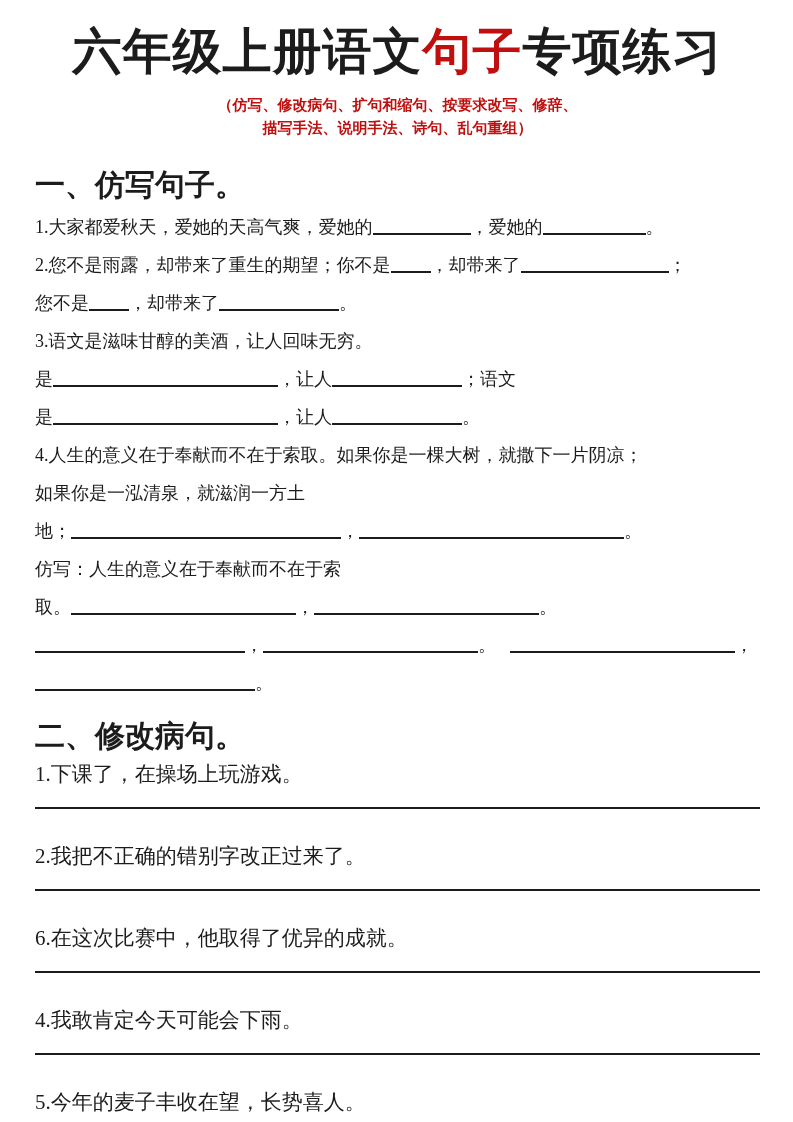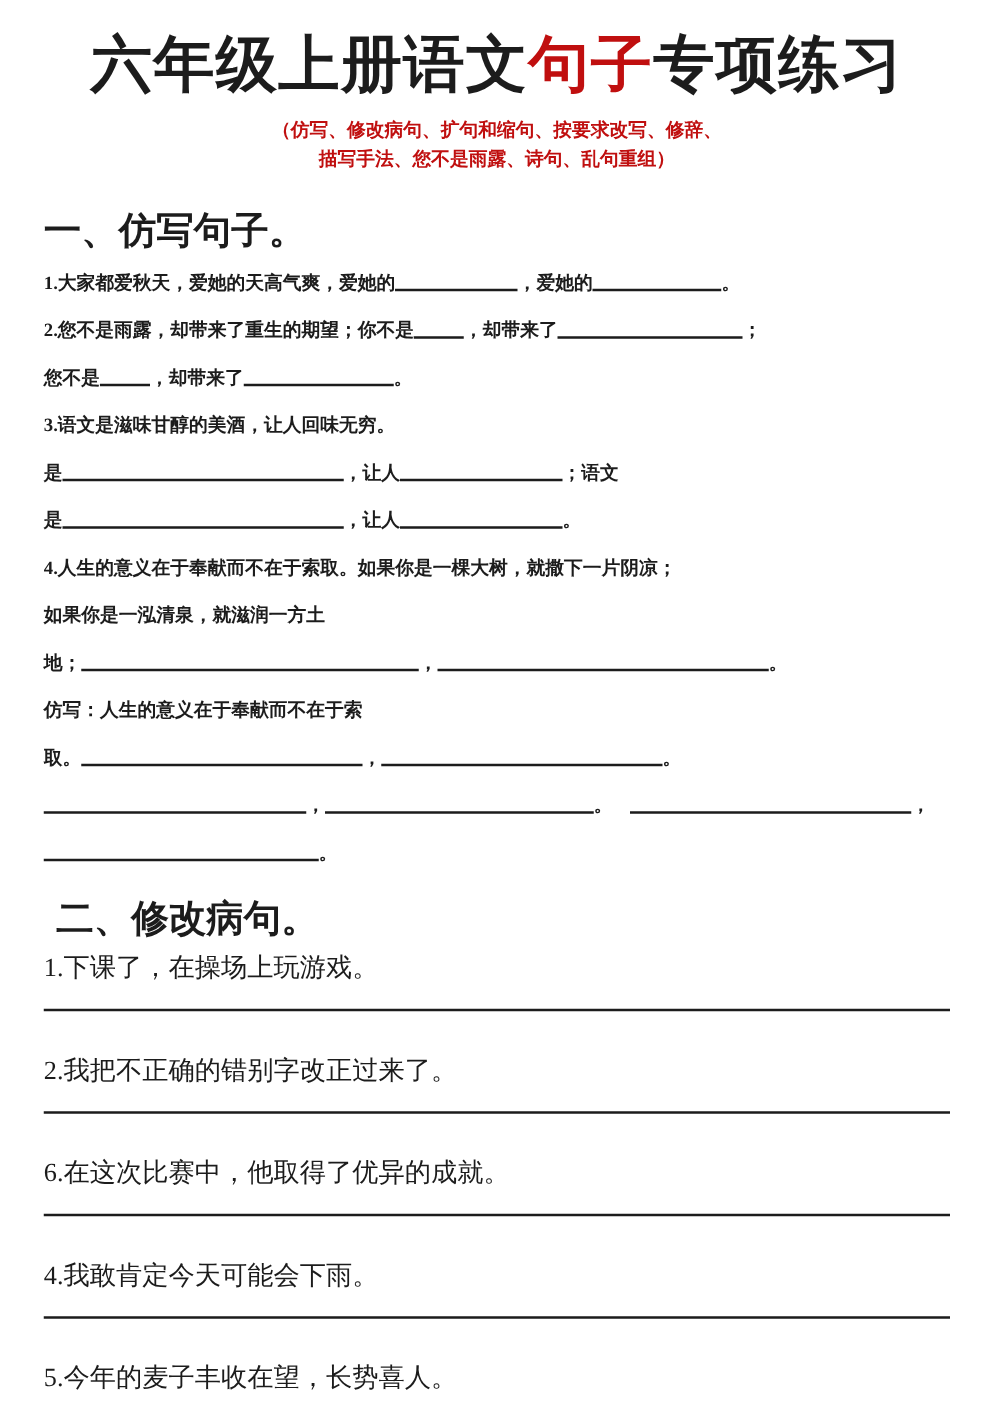--- a/index.html
+++ b/index.html
@@ -37,26 +37,25 @@
     font-size:15px;
     line-height:1.5;
   }
   
   .sec-heading{
     font-size:30px;
     font-weight:700;
     margin:26px 0 4px 0;
     line-height:1.3;
   }
-  .sec-heading.second{margin-top:14px;margin-left:10px;}
+  .sec-heading.second{margin-top:14px;}
   .s1-line{
-    font-size:15px;
+    font-size:18px;
     line-height:38px;
     white-space:nowrap;
-    font-weight:bold;
   }
   
   .blank{
     display:inline-block;
     height:15px;
     margin-bottom:-2px;
     border-bottom:2px solid var(--line);
   }
   .bw40{width:40px}
   .bw98{width:98px}
@@ -85,21 +84,21 @@
     border-bottom:2px solid var(--line);
     margin-top:19px;
   }
 </style>
 </head>
 <body>
 
 <div class="page">
 
   <h1 class="title"><span>六年级上册语文</span><span class="hl">句子</span><span>专项练习</span></h1>
-  <p class="subtitle"><span>（仿写、修改病句、扩句和缩句、按要求改写、修辞、</span><br><span>描写手法、您不是雨露、诗句、乱句重组）</span></p>
+  <p class="subtitle"><span>（仿写、修改病句、扩句和缩句、按要求改写、修辞、</span><br><span>描写手法、说明手法、诗句、乱句重组）</span></p>
 
   <div class="sec-heading">一、仿写句子。</div>
 
   <div class="s1-line"><span>1.大家都爱秋天，爱她的天高气爽，爱她的</span><span class="blank bw98"></span><span>，爱她的</span><span class="blank bw103"></span><span>。</span></div>
 
   <div class="s1-line"><span>2.您不是雨露，却带来了重生的期望；你不是</span><span class="blank bw40"></span><span>，却带来了</span><span class="blank bw148"></span><span>；</span></div>
 
   <div class="s1-line"><span>您不是</span><span class="blank bw40"></span><span>，却带来了</span><span class="blank bw120"></span><span>。</span></div>
 
   <div class="s1-line">3.语文是滋味甘醇的美酒，让人回味无穷。</div>

